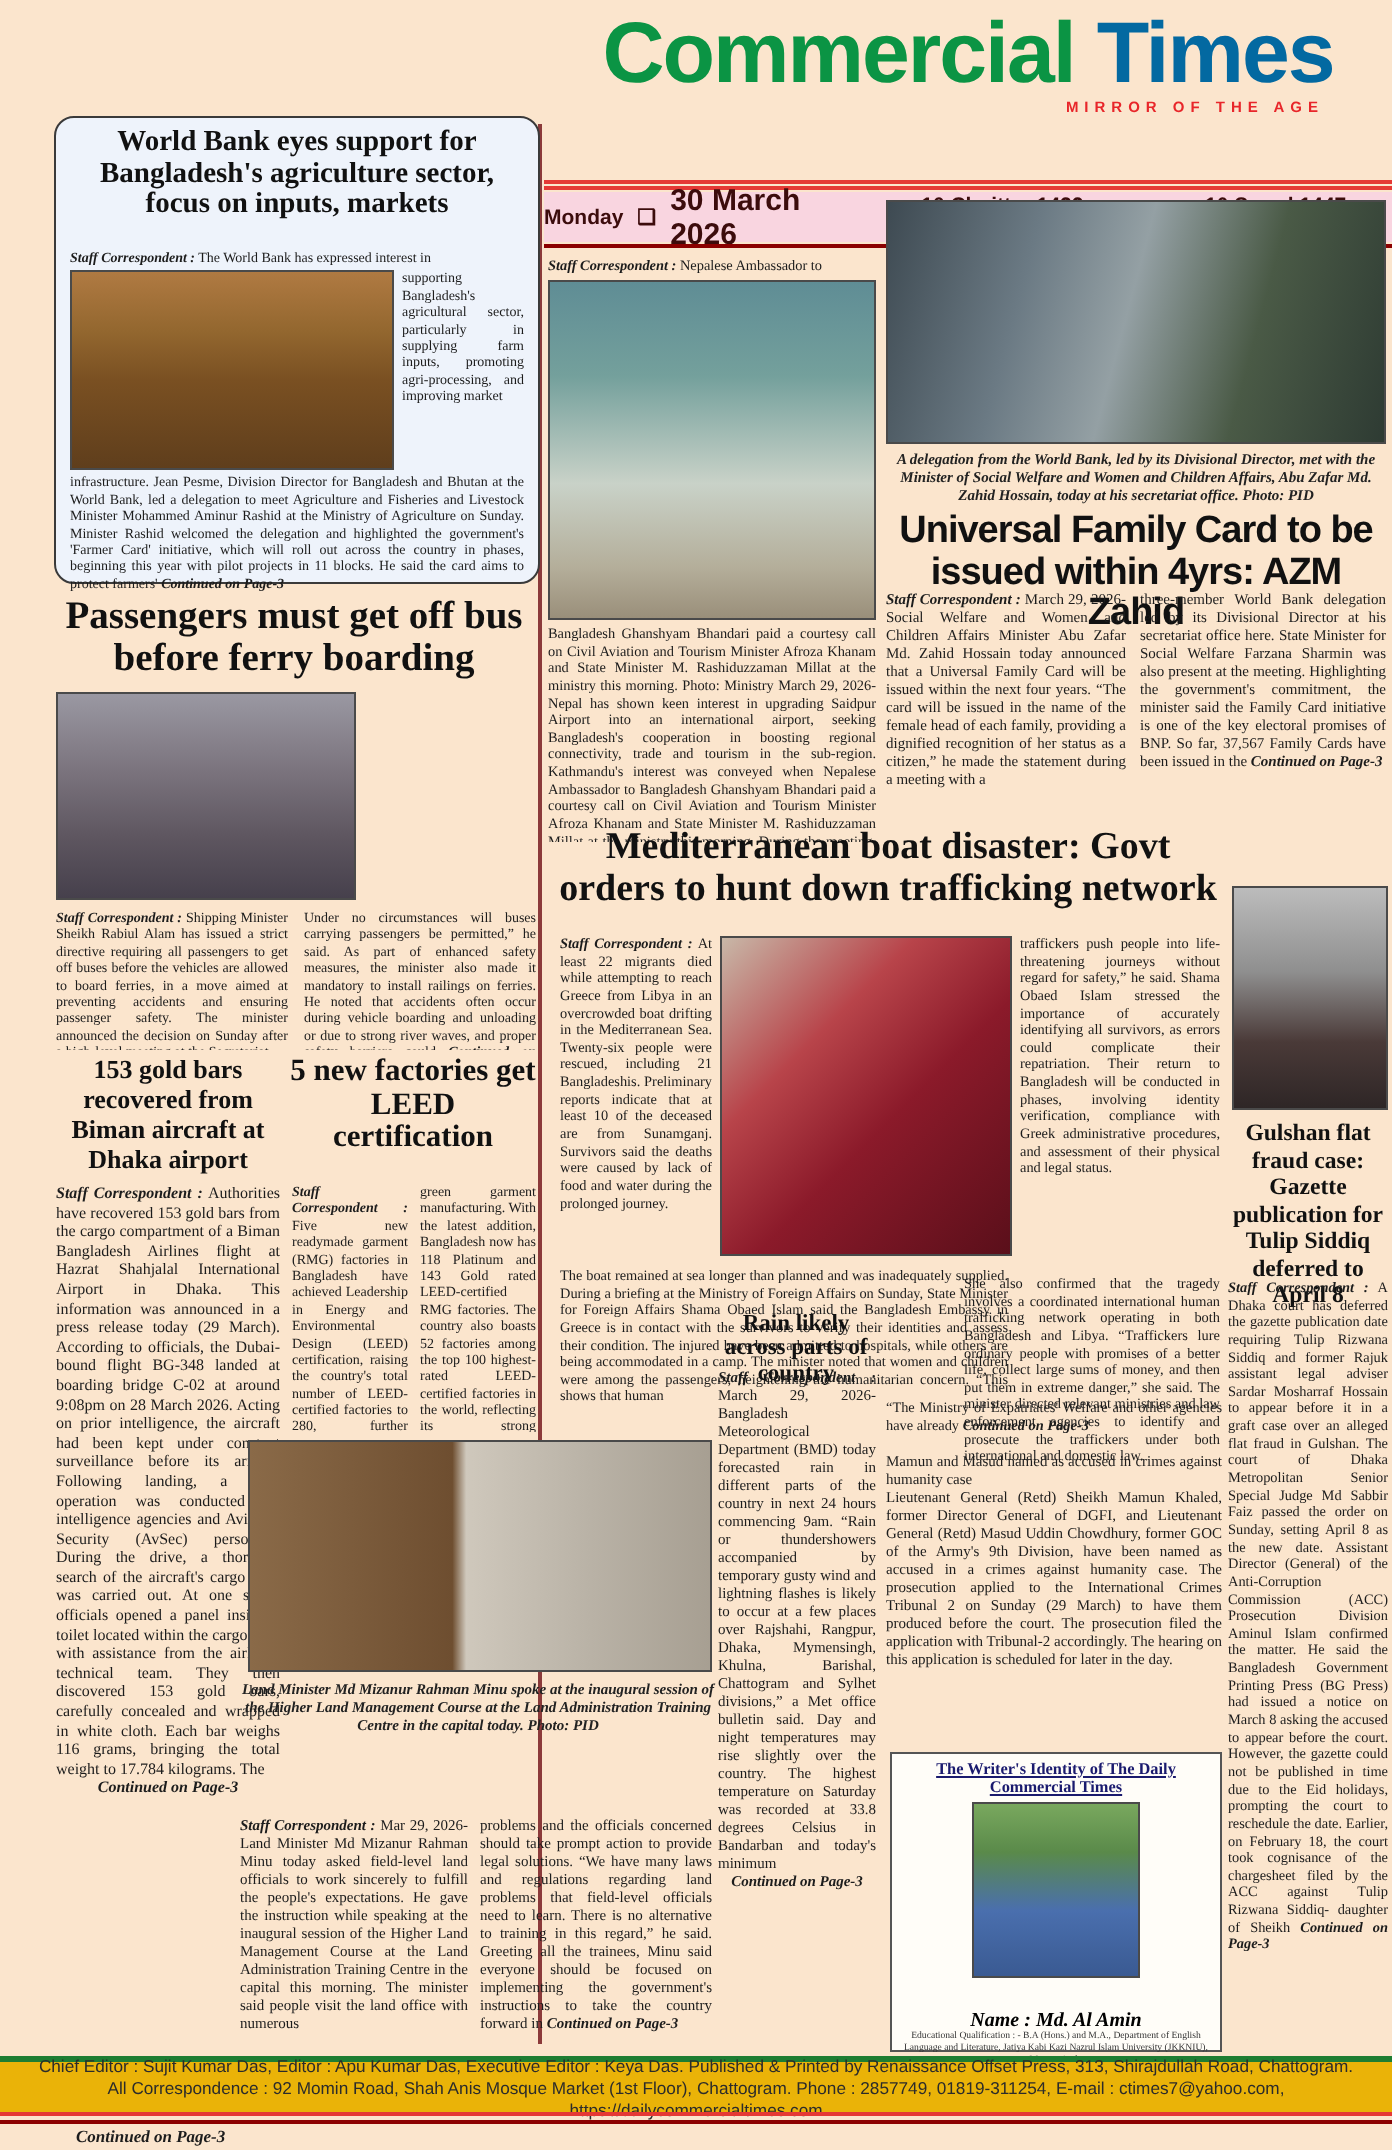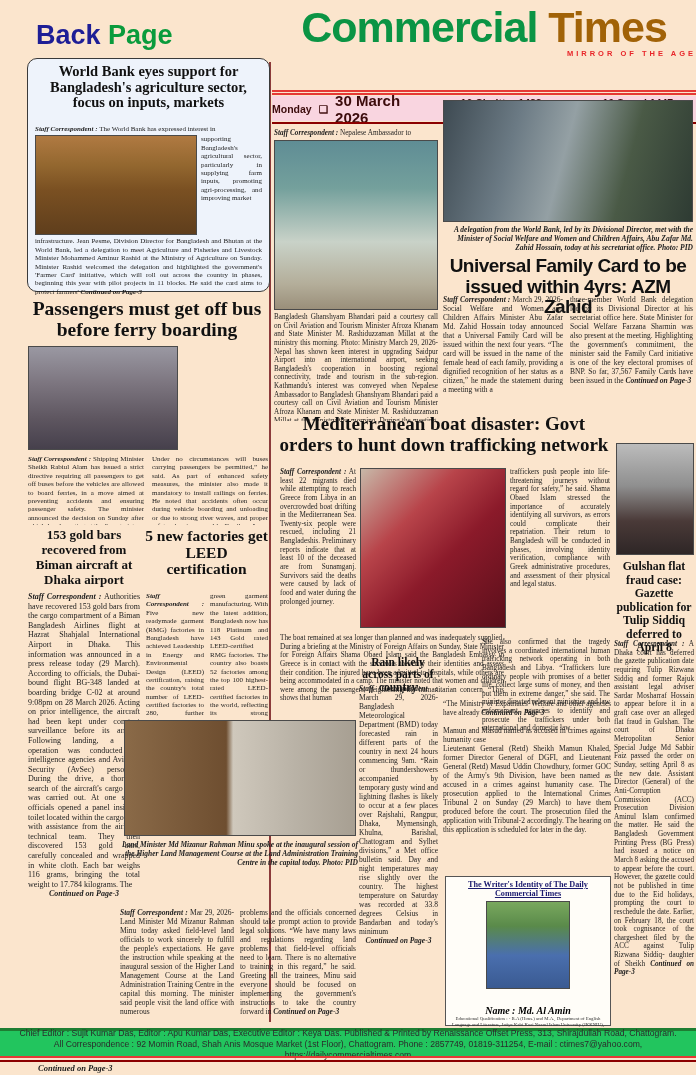--- a/index.html
+++ b/index.html
@@ -7,53 +7,50 @@
   #paper{position:relative;width:696px;height:1075px;background:#fbe5cd;overflow:hidden;}
   .abs{position:absolute;}
   .just{text-align:justify;text-justify:inter-word;color:#1c1c1c;overflow:hidden;}
   .t7{font-size:7px;line-height:1.2;}
   .t72{font-size:7.2px;line-height:1.2;}
   .t75{font-size:7.5px;line-height:1.2;}
   .t8{font-size:8px;line-height:1.2;}
   .byline{font-weight:bold;font-style:italic;}
   .cont{font-weight:bold;font-style:italic;}
   .hl{font-weight:bold;color:#111;text-align:center;line-height:1.08;}
-  .caption{font-weight:bold;font-style:italic;text-align:right;color:#222;}
+  .caption{font-weight:bold;font-style:italic;text-align:center;color:#222;}
   .photo{border:1px solid #4a4a4a;box-sizing:border-box;}
   .backword{color:#1e1e96;}
   .pageword{color:#0a9b3c;}
   #masthead{text-align:center;}
   #mast-daily{color:#0b9444;font-family:"Liberation Sans",sans-serif;font-weight:bold;font-size:11px;letter-spacing:1px;}
   #mast-main{font-family:"Liberation Sans",sans-serif;font-weight:bold;font-size:43px;line-height:1.0;letter-spacing:-1px;}
   #mast-main .green{color:#0b9444;}
-  #mast-main .red{color:#a16207;}
-  #mast-tag{color:#e8262a;font-family:"Liberation Sans",sans-serif;font-weight:bold;font-size:7.5px;letter-spacing:3px;text-align:right;}
+  #mast-main .red{color:#0369a1;}
+  #mast-tag{color:#e8262a;font-family:"Liberation Sans",sans-serif;font-weight:bold;font-size:7.5px;letter-spacing:3px;text-align:right;padding-right:34px;}
   #datebar{background:#f9d5e0;color:#3c0c0c;font-family:"Liberation Sans",sans-serif;font-weight:bold;
            display:flex;align-items:center;justify-content:center;gap:7px;}
   #datebar .big{font-size:15px;}
   #datebar .small{font-size:10.5px;}
   #wb-box{background:#eef3fb;border:1.5px solid #3a3a3a;border-radius:10px;box-sizing:border-box;padding:5px 7px;}
-  .footerband{background:#22c55e;border-top:3px solid #1e7d32;display:flex;flex-direction:column;justify-content:center;}
+  .footerband{background:#eab308;border-top:3px solid #1e7d32;display:flex;flex-direction:column;justify-content:center;}
   .footerband div{text-align:center;font-family:"Liberation Sans",sans-serif;font-size:8.6px;line-height:1.3;color:#2b2b2b;}
   .redline{background:#e53935;}
   .darkredline{background:#8b0000;}
   .vrule{background:#8b3a3a;width:1.5px;}
   #writer-box{background:#fffdf8;border:1.5px solid #555;box-sizing:border-box;text-align:center;padding:3px 4px;}
   #writer-title{font-size:8.2px;font-weight:bold;text-decoration:underline;color:#1a1a6e;}
   #writer-name{font-size:10px;font-weight:bold;font-style:italic;margin-top:16px;}
   .writer-tiny{font-size:4.8px;line-height:1.25;color:#333;}
 </style>
 </head>
 <body>
 
 <div id="paper">
 
-  <div class="abs" style="left:36px;top:20px;font-family:'Liberation Sans',sans-serif;font-weight:bold;font-size:27px;">
-    <span class="backword">Back</span><span> </span><span class="pageword">Page</span>
-  </div>
 
   <div id="masthead" class="abs" style="left:272px;top:6px;width:424px;">
     <div id="mast-main">
       <span class="green">Commercial</span><span> </span><span class="red">Times</span>
     </div>
     <div id="mast-tag">MIRROR OF THE AGE</div>
   </div>
 
   <div class="abs redline" style="left:272px;top:90px;width:424px;height:1.5px;"></div>
   <div class="abs redline" style="left:272px;top:93px;width:424px;height:1.5px;"></div>

